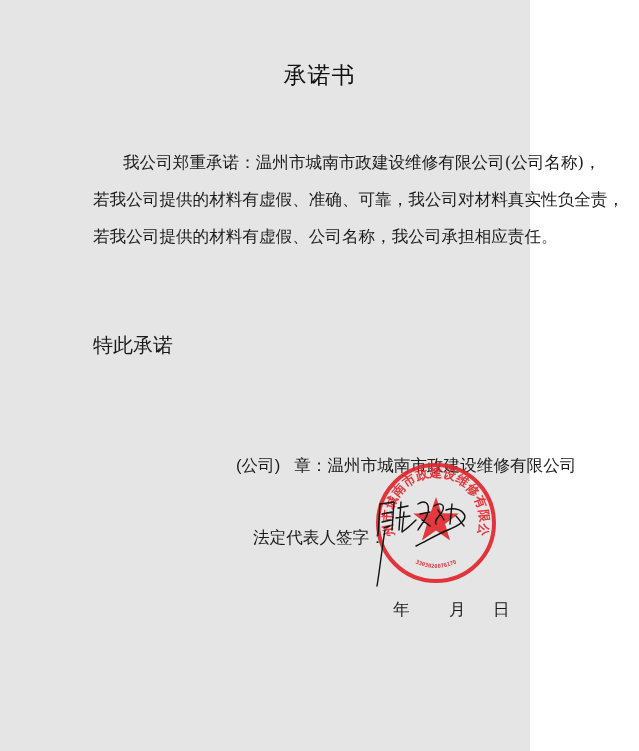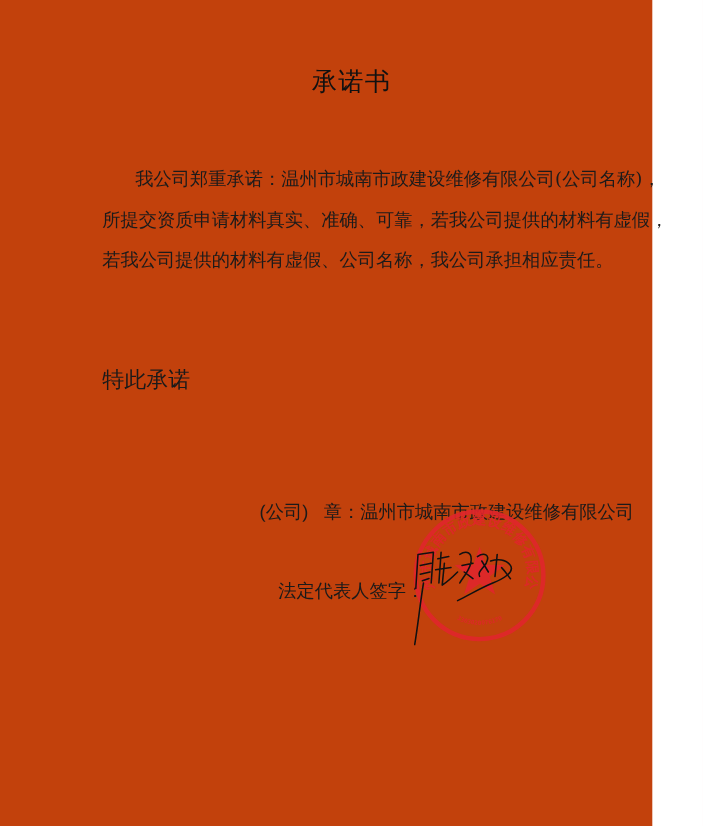--- a/index.html
+++ b/index.html
@@ -1,18 +1,18 @@
 <!DOCTYPE html>
 <html><head>
   <meta charset="utf-8">
   <style>
     html, body { margin: 0; padding: 0; background: #ffffff; }
     body { width: 639px; height: 751px; position: relative; overflow: hidden;
            font-family: "DejaVu Serif", "Liberation Serif", serif; color: #1a1a1a; }
-    .page { position: absolute; left: 0; top: 0; width: 593px; height: 751px; background: #c2410c; }
+    .page { position: absolute; left: 0; top: 0; width: 530px; height: 751px; background: #e5e5e5; }
     .title { position: absolute; left: 0; width: 639px; top: 60px; text-align: center;
              font-family: "DejaVu Sans", "Liberation Sans", sans-serif;
              font-size: 23px; letter-spacing: 1px; color: #111; line-height: 30px; }
     .body-para { position: absolute; left: 93px; top: 150px; width: 490px; }
     .line { position: absolute; left: 0; white-space: nowrap; font-size: 16.6px; line-height: 24px; color: #1b1b1b; }
     .l1 { top: 1px; left: 30px; }
     .l2 { top: 38px; }
     .l3 { top: 75px; }
     .closing { position: absolute; left: 93px; top: 333px; font-size: 20px; line-height: 24px; }
     .company-line { position: absolute; left: 236px; top: 454px; font-size: 16.6px; line-height: 24px; white-space: nowrap; }
@@ -27,32 +27,35 @@
   </style>
 </head>
 <body>
 
 <div class="page">
 
   <div class="title">承诺书</div>
 
   <div class="body-para">
     <div class="line l1">我公司郑重承诺：温州市城南市政建设维修有限公司(公司名称)，</div>
-    <div class="line l2">所提交资质申请材料真实、准确、可靠，若我公司提供的材料有虚假，</div>
+    <div class="line l2">若我公司提供的材料有虚假、准确、可靠，我公司对材料真实性负全责，</div>
     <div class="line l3">若我公司提供的材料有虚假、公司名称，我公司承担相应责任。</div>
   </div>
 
   <div class="closing">特此承诺</div>
 
   <div class="company-line">
     <span class="paren">(公司)</span><span>章：温州市城南市政建设维修有限公司</span>
   </div>
 
   <div class="sign-label">法定代表人签字：</div>
 
+  <div class="date-line">
+    <span class="y">年</span><span class="m">月</span><span>日</span>
+  </div>
 
   <svg class="seal" viewBox="0 0 124 124">
     <defs>
       <path id="sealArc" d="M 22 78 A 44 44 0 1 1 102 78" fill="none"></path>
       <path id="numArc" d="M 28 92 A 46 46 0 0 0 96 92" fill="none"></path>
     </defs>
     <circle cx="62" cy="62" r="58" fill="none" stroke="#e0262b" stroke-width="4" opacity="0.92"></circle>
     <text font-family="DejaVu Sans, sans-serif" font-size="12.5" font-weight="bold" fill="#e0262b" opacity="0.9" letter-spacing="0.4">
       <textPath href="#sealArc" startOffset="50%" text-anchor="middle">温州市城南市政建设维修有限公司</textPath>
     </text>

